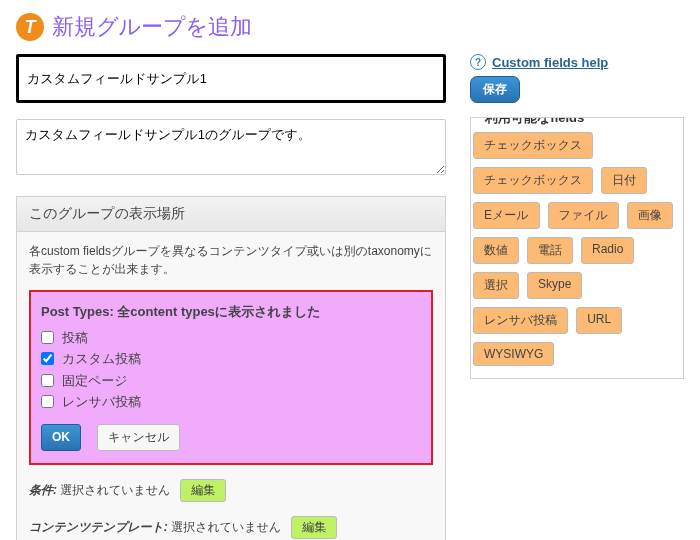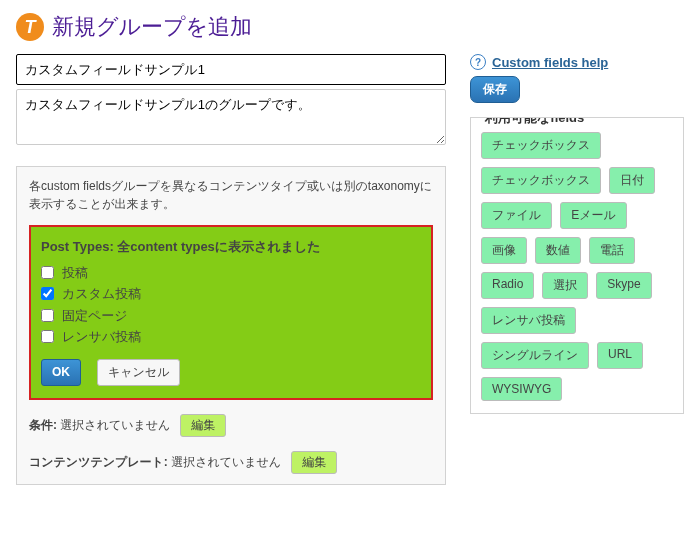--- a/index.html
+++ b/index.html
@@ -25,38 +25,38 @@
     align-items: center;
     justify-content: center;
     color: #fff;
     font-weight: bold;
     font-size: 18px;
     font-style: italic;
   }
   .page-title {
     font-size: 22px;
     font-weight: 300;
-    color: #4c1d95;
+    color: #8b5cf6;
     margin: 0;
   }
   .layout {
     display: flex;
     gap: 24px;
     align-items: flex-start;
   }
   .left-col { width: 430px; }
   .right-col { flex: 1; min-width: 0; }
   .name-input {
     width: 100%;
     box-sizing: border-box;
-    padding: 7px 8px;
-    font-size: 13px;
-    border: 1px solid #000000;
+    padding: 14px 8px;
+    font-size: 13px;
+    border: 3px solid #000000;
     border-radius: 2px;
-    margin-bottom: 4px;
+    margin-bottom: 16px;
   }
   .desc-textarea {
     width: 100%;
     box-sizing: border-box;
     padding: 6px 8px;
     font-size: 13px;
     border: 1px solid #ccc;
     border-radius: 2px;
     height: 56px;
     resize: vertical;
@@ -78,21 +78,21 @@
   .panel-body {
     padding: 10px 12px;
     font-size: 12px;
     color: #444;
     line-height: 1.5;
   }
   .highlight-box {
     border: 2px solid #d62222;
     padding: 10px 10px 12px;
     margin-top: 12px;
-    background: #84cc16;
+    background: #f0abfc;
   }
   .hb-title {
     font-weight: bold;
     font-size: 13px;
     margin-bottom: 6px;
   }
   .cbx-row {
     display: flex;
     align-items: center;
     gap: 8px;
@@ -120,21 +120,21 @@
     border: 1px solid #bbb;
     color: #444;
   }
   .status-row {
     margin-top: 14px;
     font-size: 12px;
     display: flex;
     align-items: center;
     gap: 10px;
   }
-  .status-row b { font-weight: bold; }
+  .status-row b { font-weight: bold; font-style: italic; }
   .edit-btn {
     background: #bef264;
     border: 1px solid #bbb;
     color: #444;
     padding: 2px 10px;
     font-size: 12px;
     border-radius: 3px;
     cursor: pointer;
   }
   .help-row {
@@ -167,21 +167,21 @@
     color: #fff;
     font-weight: bold;
     padding: 4px 12px;
     font-size: 12px;
     border-radius: 7px;
     cursor: pointer;
     margin-bottom: 14px;
   }
   .fields-box {
     border: 1px solid #d2d2d2;
-    padding: 10px 10px 12px;
+    padding: 10px 2px 12px;
     position: relative;
     overflow: hidden;
   }
   .fields-box-title {
     font-weight: bold;
     font-size: 13px;
     position: absolute;
     top: -9px;
     left: 10px;
     background: #fff;
@@ -191,40 +191,41 @@
     display: flex;
     flex-wrap: wrap;
     gap: 8px;
     margin-top: 4px;
   }
   .field-tag {
     border: 1px solid #bbb;
     border-radius: 3px;
     padding: 4px 10px;
     font-size: 12px;
-    background: #86efac;
+    background: #fdba74;
     color: #444;
     white-space: nowrap;
     cursor: pointer;
   }
 </style>
 </head>
 <body>
 
 <div class="page-header">
   <div class="logo-icon">T</div>
   <h1 class="page-title">新規グループを追加</h1>
 </div>
 
 <div class="layout">
   <div class="left-col">
     <input class="name-input" type="text" value="カスタムフィールドサンプル1" style="">
     <textarea class="desc-textarea" style="">カスタムフィールドサンプル1のグループです。</textarea>
 
     <div class="panel">
+      <div class="panel-header">このグループの表示場所</div>
       <div class="panel-body">
         <div>各custom fieldsグループを異なるコンテンツタイプ或いは別のtaxonomyに表示することが出来ます。</div>
 
         <div class="highlight-box">
           <div class="hb-title">Post Types: 全content typesに表示されました</div>
           <div id="post-types-list">
               <label class="cbx-row">
                 <input type="checkbox" style="">
                 <span>投稿</span>
               </label>
@@ -272,28 +273,27 @@
       <a href="#" class="help-link">Custom fields help</a>
     </div>
     <button class="save-btn">保存</button>
 
     <div class="fields-box">
       <div class="fields-box-title">利用可能なfields</div>
       <div class="field-tags" id="field-tags">
           <span class="field-tag">チェックボックス</span>
           <span class="field-tag">チェックボックス</span>
           <span class="field-tag">日付</span>
+          <span class="field-tag">Eメール</span>
           <span class="field-tag">ファイル</span>
-          <span class="field-tag">Eメール</span>
           <span class="field-tag">画像</span>
           <span class="field-tag">数値</span>
           <span class="field-tag">電話</span>
           <span class="field-tag">Radio</span>
           <span class="field-tag">選択</span>
           <span class="field-tag">Skype</span>
           <span class="field-tag">レンサバ投稿</span>
-          <span class="field-tag">シングルライン</span>
           <span class="field-tag">URL</span>
           <span class="field-tag">WYSIWYG</span>
         </div>
     </div>
   </div>
 </div>
 
 </body></html>

